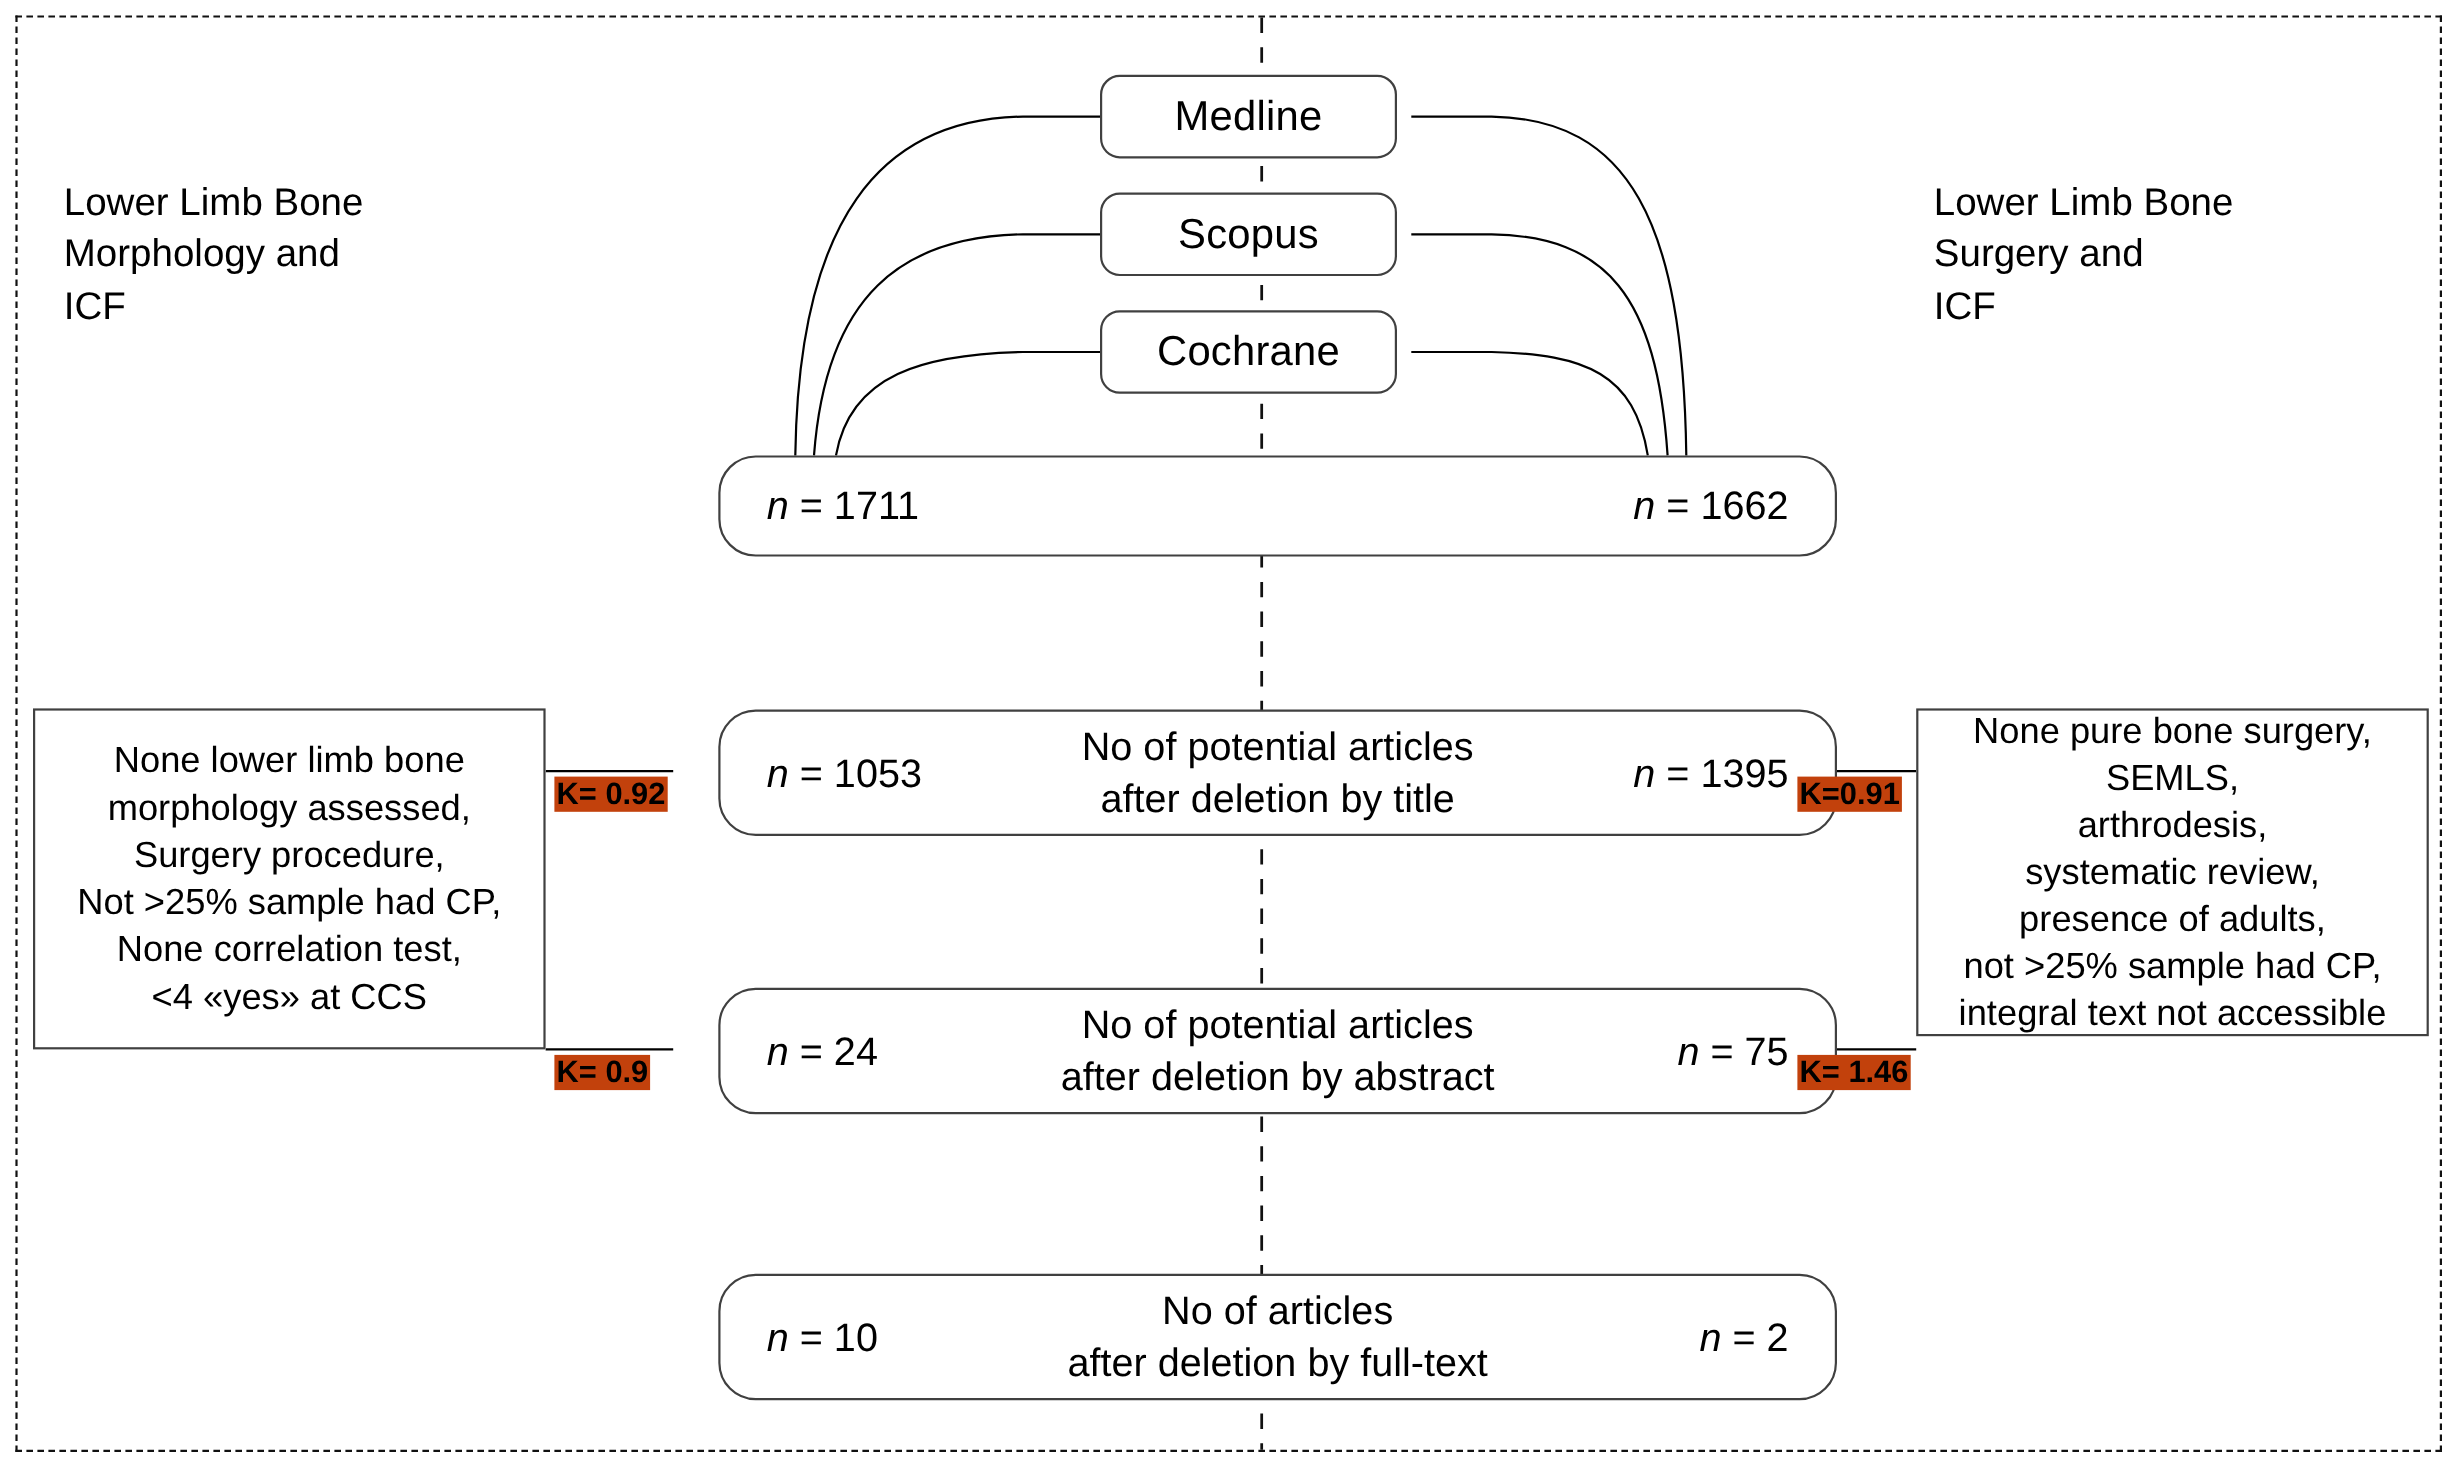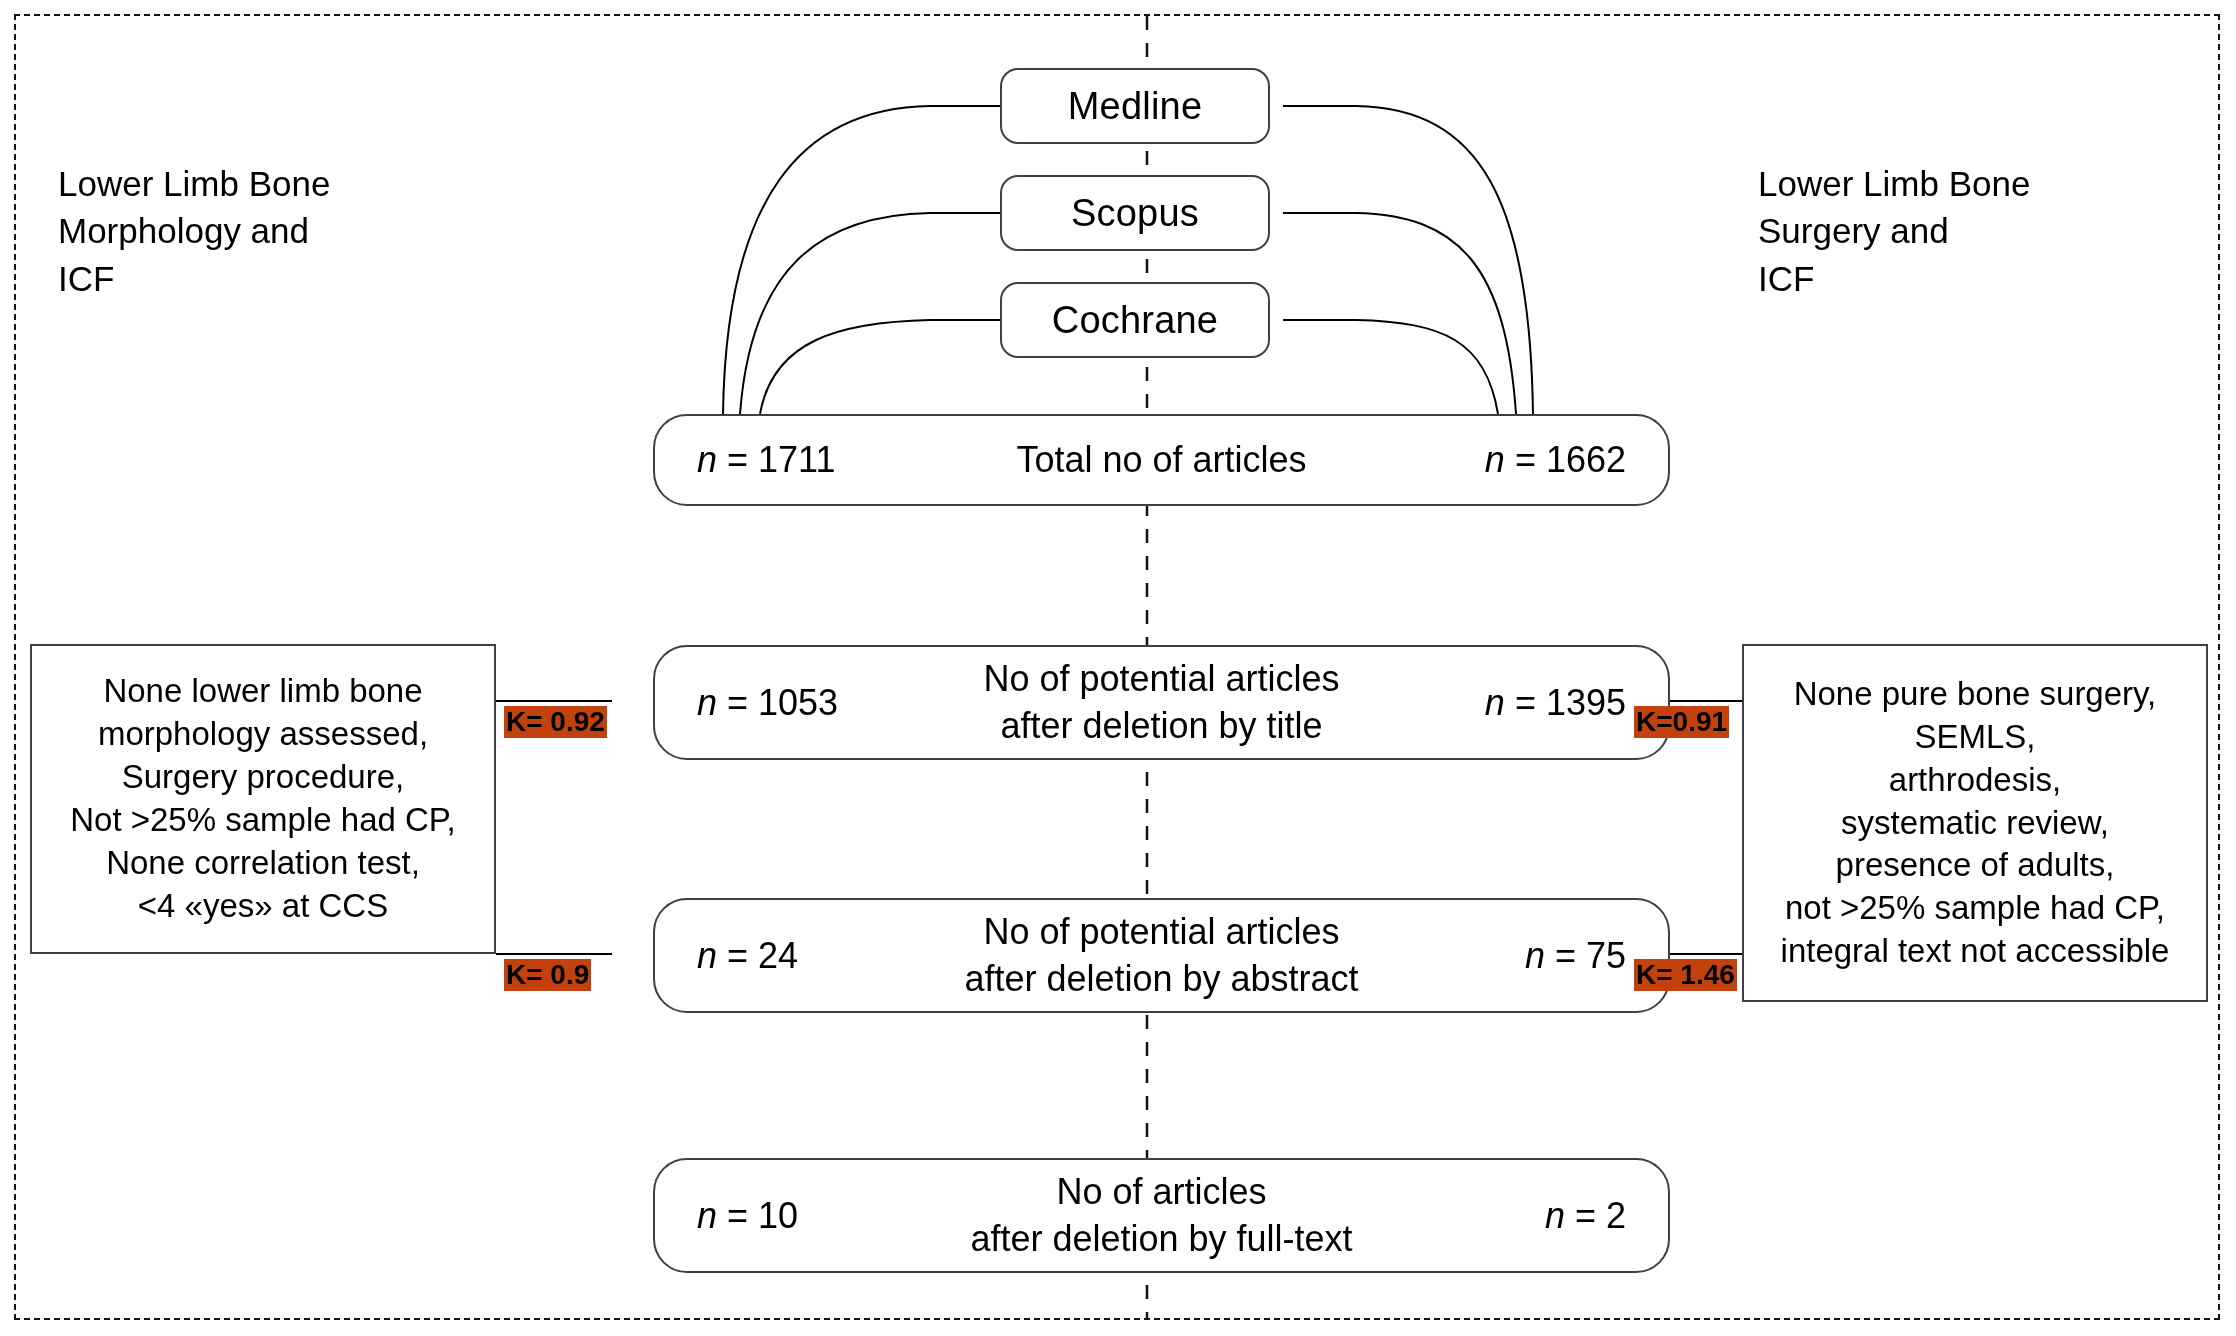--- a/index.html
+++ b/index.html
@@ -177,21 +177,20 @@
     <span>Cochrane</span>
   </div>
 
   <div class="node db-box" style="left:1000px; top:175px;">
     <span>Scopus</span>
   </div>
 
   <div class="node rounded stage-box" style="top:414px; height:92px;">
     <div class="stage-inner">
       <span class="n-left"><i class="nvar">n</i> = 1711</span>
-      <span class="stage-label">Total no of articles</span>
       <span class="n-right"><i class="nvar">n</i> = 1662</span>
     </div>
   </div>
 
   <div class="node rounded stage-box" style="top:645px; height:115px;">
     <div class="stage-inner">
       <span class="n-left"><i class="nvar">n</i> = 1053</span>
       <span class="stage-label">No of potential articles
 after deletion by title</span>
       <span class="n-right"><i class="nvar">n</i> = 1395</span>
@@ -218,21 +217,21 @@
 
   <div class="node sharp excl-box" style="left:30px; top:644px; height:310px;">
     <span>None lower limb bone
 morphology assessed,
 Surgery procedure,
 Not &gt;25% sample had CP,
 None correlation test,
 &lt;4 «yes» at CCS</span>
   </div>
 
-  <div class="node sharp excl-box" style="left:1742px; top:644px; height:358px;">
+  <div class="node sharp excl-box" style="left:1742px; top:644px; height:298px;">
     <span>None pure bone surgery,
 SEMLS,
 arthrodesis,
 systematic review,
 presence of adults,
 not &gt;25% sample had CP,
 integral text not accessible</span>
   </div>
 
   <div class="kappa" style="left:504px; top:706px;">K= 0.92</div>

